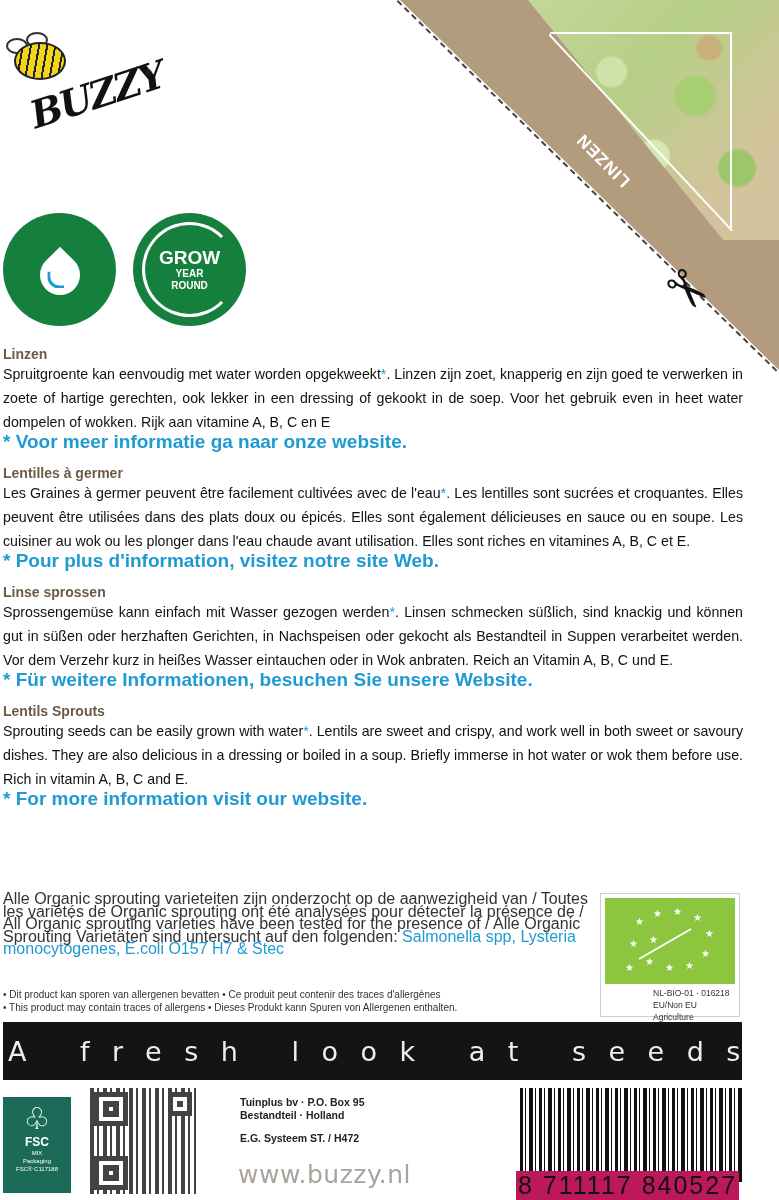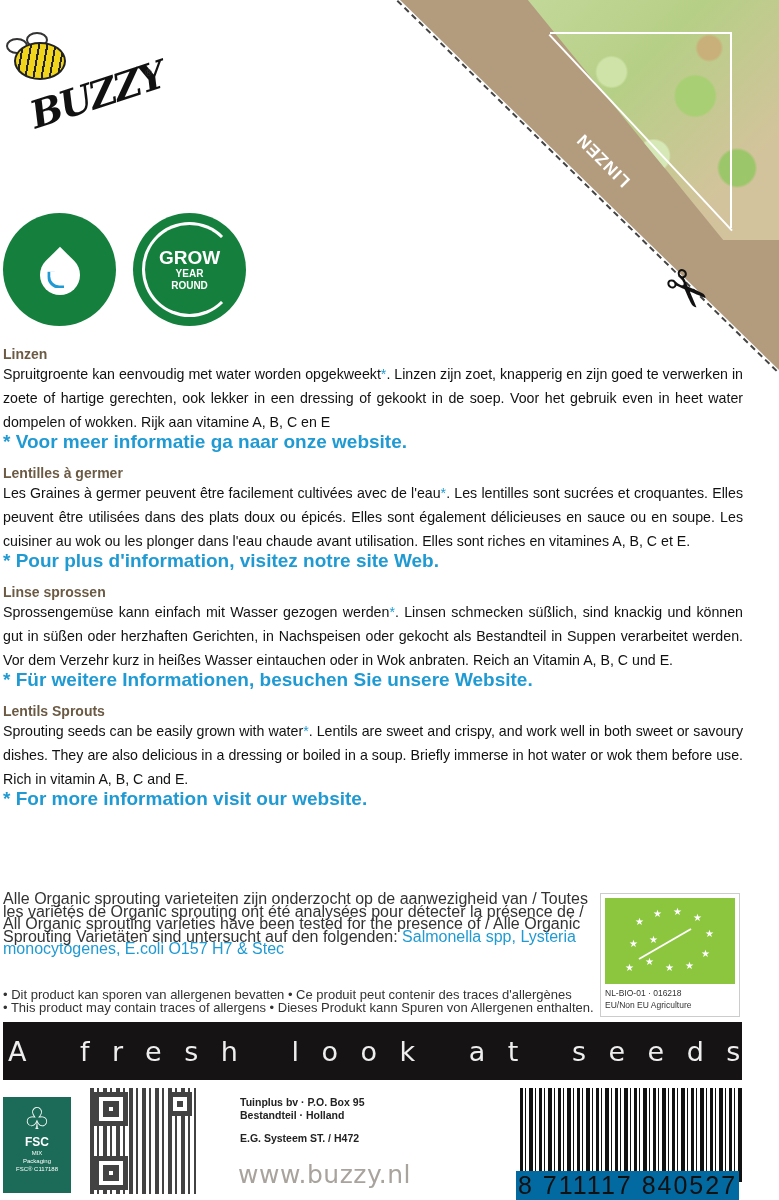--- a/index.html
+++ b/index.html
@@ -107,28 +107,28 @@
   }
   .section p .ast { color: #1f9ad3; }
   .section .link {
     font-family: "Liberation Sans", sans-serif; font-size: 19px; font-weight: bold; color: #1f9ad3;
     line-height: 16px;
   }
 
   
   .legal { position: absolute; left: 3px; top: 893px; width: 592px; font-family: "Liberation Sans", sans-serif; font-size: 16px; color: #333; line-height: 12.6px; }
   .legal .pathogens { color: #1f9ad3; }
-  .allergens { position: absolute; left: 3px; top: 988px; width: 592px; font-family: "Liberation Sans", sans-serif; font-size: 13px; color: #333; line-height: 13px; }
+  .allergens { position: absolute; left: 3px; top: 988px; width: 592px; font-family: "Liberation Sans", sans-serif; font-size: 10px; color: #333; line-height: 13px; }
 
   
   .eu-box { position: absolute; left: 600px; top: 893px; width: 140px; height: 124px; border: 1px solid #ccc; background: #fff; padding: 4px; }
   .eu-leaf { width: 130px; height: 86px; background: #8cc63f; position: relative; }
   .eu-leaf .star { position: absolute; color: #fff; font-size: 10px; }
   .eu-leaf .stem { position: absolute; left: 30px; top: 45px; width: 60px; height: 2px; background: #fff; transform: rotate(-30deg); }
-  .eu-code { font-family: "Liberation Sans", sans-serif; font-size: 8.5px; color: #333; line-height: 12px; margin-top: 3px; }
+  .eu-code { font-family: "Liberation Sans", sans-serif; font-size: 8.5px; color: #333; line-height: 12px; margin-top: 3px; margin-left: 48px; }
   .eu-code span { display: block; }
 
   
   .slogan {
     position: absolute; left: 3px; top: 1022px; width: 739px; height: 58px; background: #161314;
     color: #eee; font-family: "DejaVu Sans", sans-serif; font-size: 27px;
     display: flex; align-items: center; padding-left: 5px; letter-spacing: 22.5px; white-space: nowrap;
   }
 
   
@@ -148,21 +148,21 @@
   .qr::after { left: 4px; bottom: 4px; }
   .qr .f3 { position: absolute; right: 4px; top: 4px; width: 24px; height: 24px; border: 5px solid #222; background: #fff; box-shadow: inset 0 0 0 4px #fff, inset 0 0 0 10px #222; }
   .address { position: absolute; left: 240px; top: 1096px; font-family: "Liberation Sans", sans-serif; font-size: 10.5px; font-weight: bold; color: #222; line-height: 13px; }
   .address .gap { height: 10px; }
   .website { position: absolute; left: 238px; top: 1160px; font-family: "DejaVu Sans", sans-serif; font-size: 25px; color: #a9a39d; letter-spacing: 0.5px; }
   .barcode { position: absolute; left: 520px; top: 1088px; width: 224px; height: 110px; }
   .bars {
     position: absolute; left: 0; top: 0; width: 224px; height: 94px;
     background: repeating-linear-gradient(90deg, #111 0 3px, #fff 3px 5px, #111 5px 6px, #fff 6px 9px, #111 9px 13px, #fff 13px 15px, #111 15px 16px, #fff 16px 19px);
   }
-  .ean { position: absolute; left: -4px; top: 83px; font-family: "Liberation Sans", sans-serif; font-size: 25px; color: #111; background: #0369a1; padding: 0 2px; letter-spacing: 2px; white-space: nowrap; }
+  .ean { position: absolute; left: -4px; top: 83px; font-family: "Liberation Sans", sans-serif; font-size: 25px; color: #111; background: #be185d; padding: 0 2px; letter-spacing: 2px; white-space: nowrap; }
 </style>
 </head>
 <body>
 
 <div class="photo-corner">
   <div class="sprouts"></div>
   <div class="band"></div>
   <div class="tri"></div>
 </div>
 <div class="corner-edge"></div>

